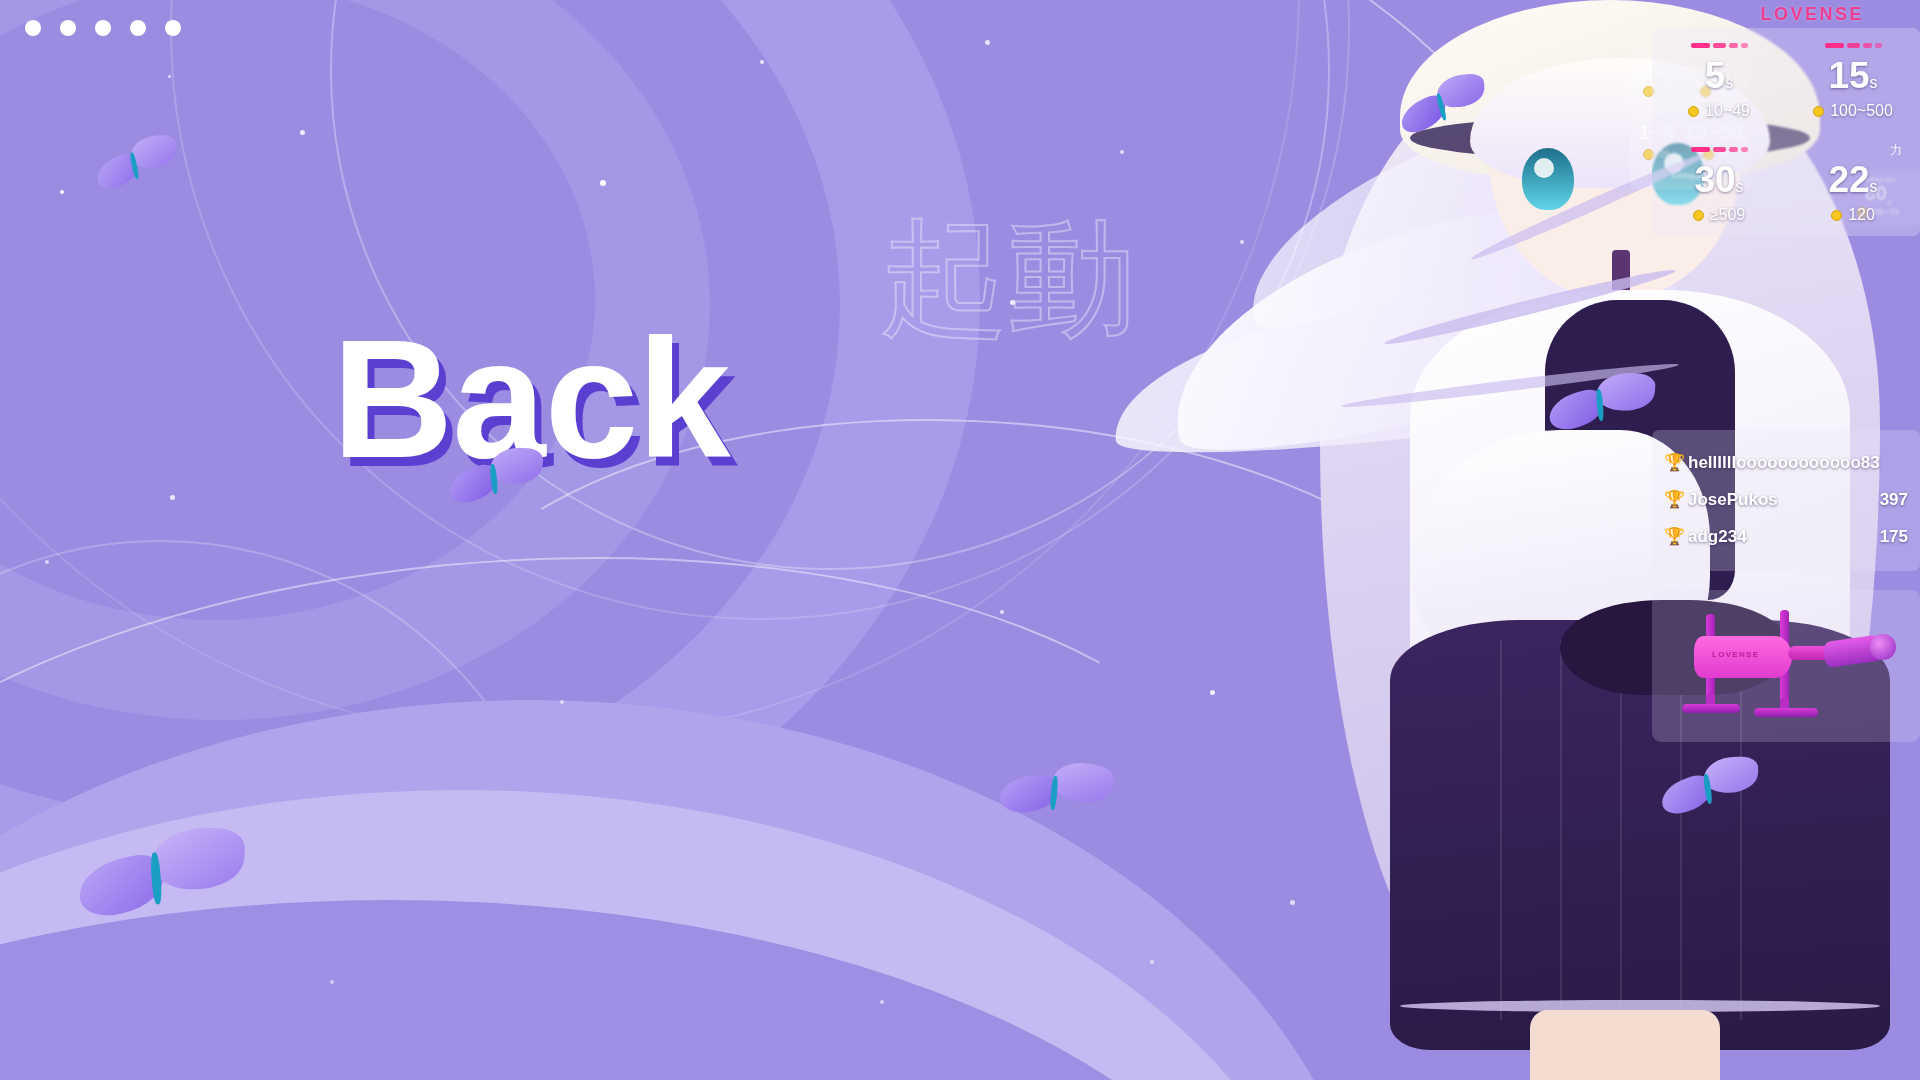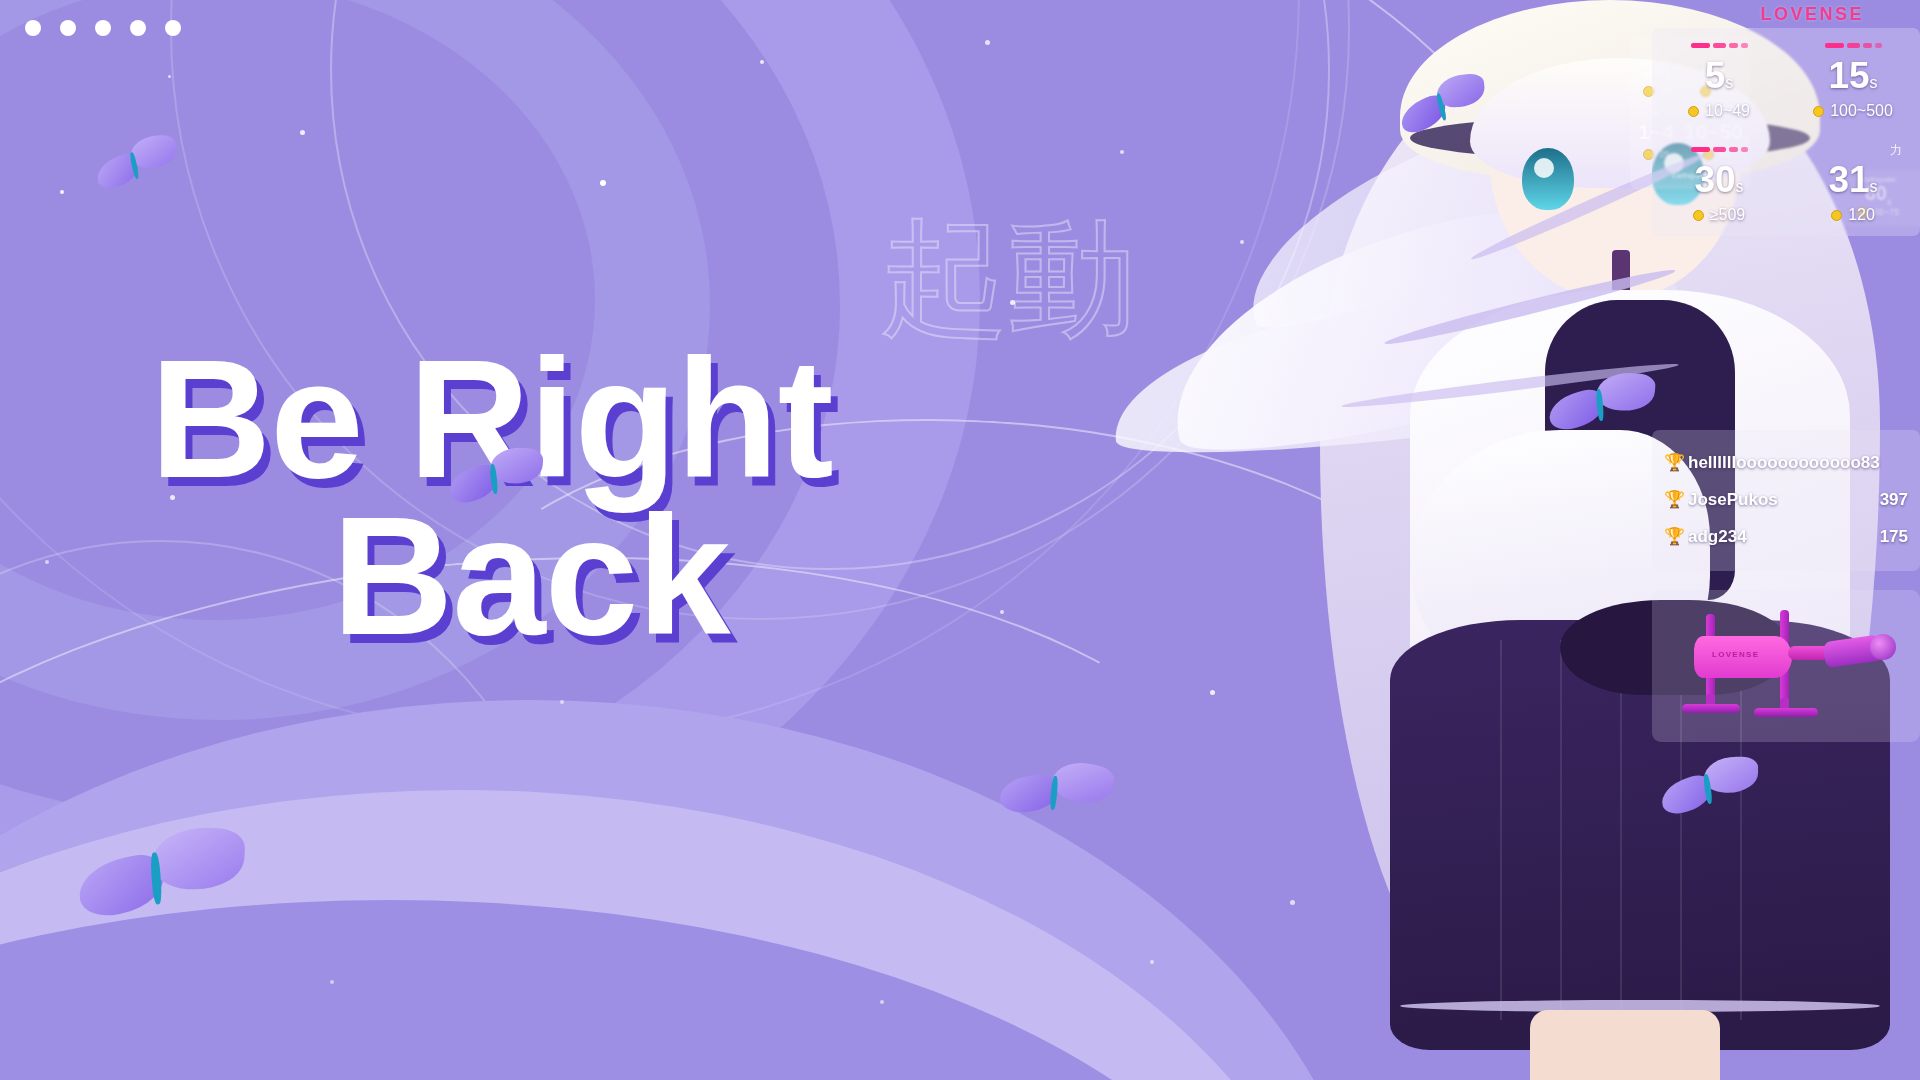--- a/index.html
+++ b/index.html
@@ -333,21 +333,20 @@
 
   <div id="topdots">
     <i></i>
     <i></i>
     <i></i>
     <i></i>
     <i></i>
   </div>
 
   <div id="textblock">
-    <div class="brb l1">Be Right</div>
     <div class="brb l2">Back</div>
   </div>
 
   <div id="ov">
 
     <div id="ov-logo">LOVENSE</div>
 
     <div id="ghost">
       <div class="gc">
         <div class="gicon">∿</div>
@@ -416,21 +415,21 @@
       </div>
 
       <div class="cell">
         <div class="patticon">力</div>
         <div class="wave" style="visibility:hidden">
             <span></span>
             <span></span>
             <span></span>
             <span></span>
           </div>
-        <div class="dur"><span>31</span><sub>s</sub></div>
+        <div class="dur"><span>22</span><sub>s</sub></div>
         <div class="amt"><span class="coin"></span><span>120</span></div>
       </div>
 
     </div>
 
     <div id="board">
       <div class="row">
         <div class="tr">🏆</div>
         <div class="nm">helllllloooooooooooo83</div>
         <div class="sc"></div>

